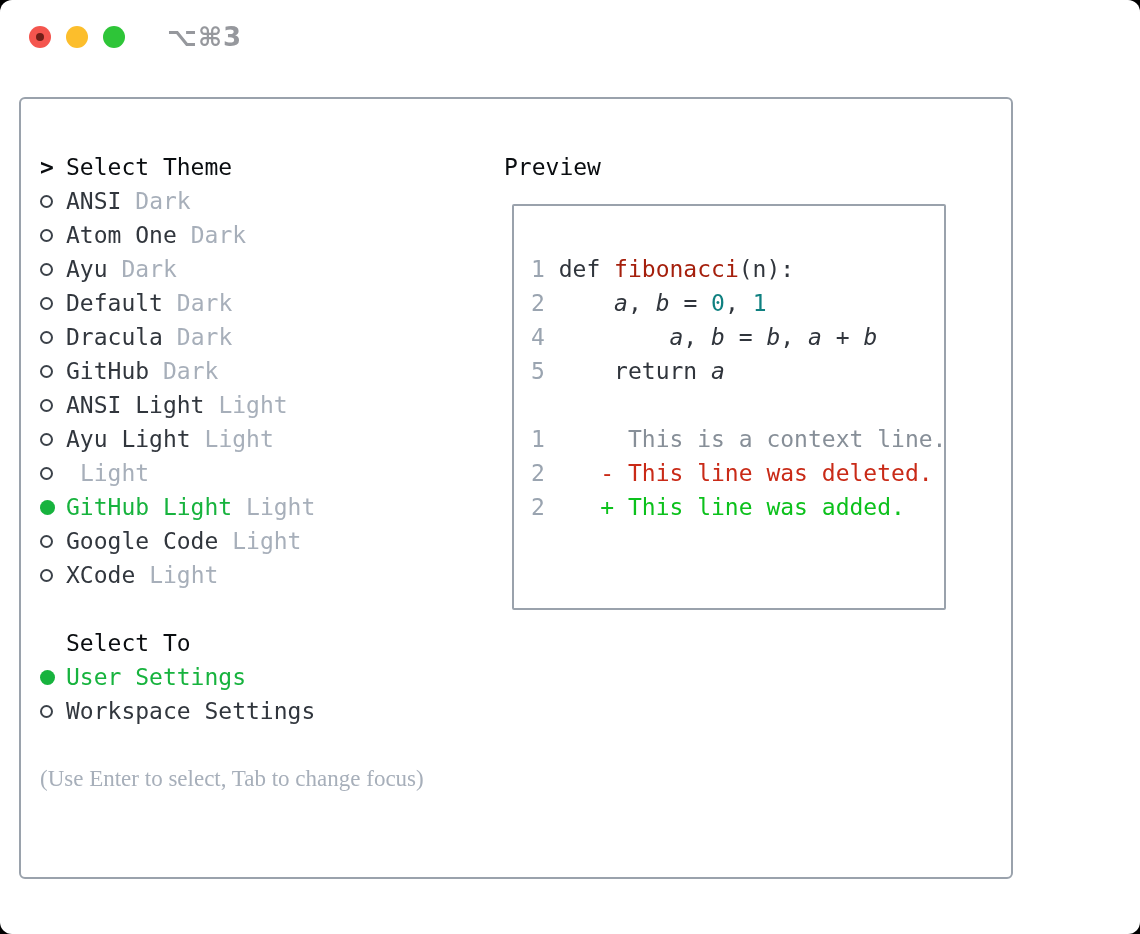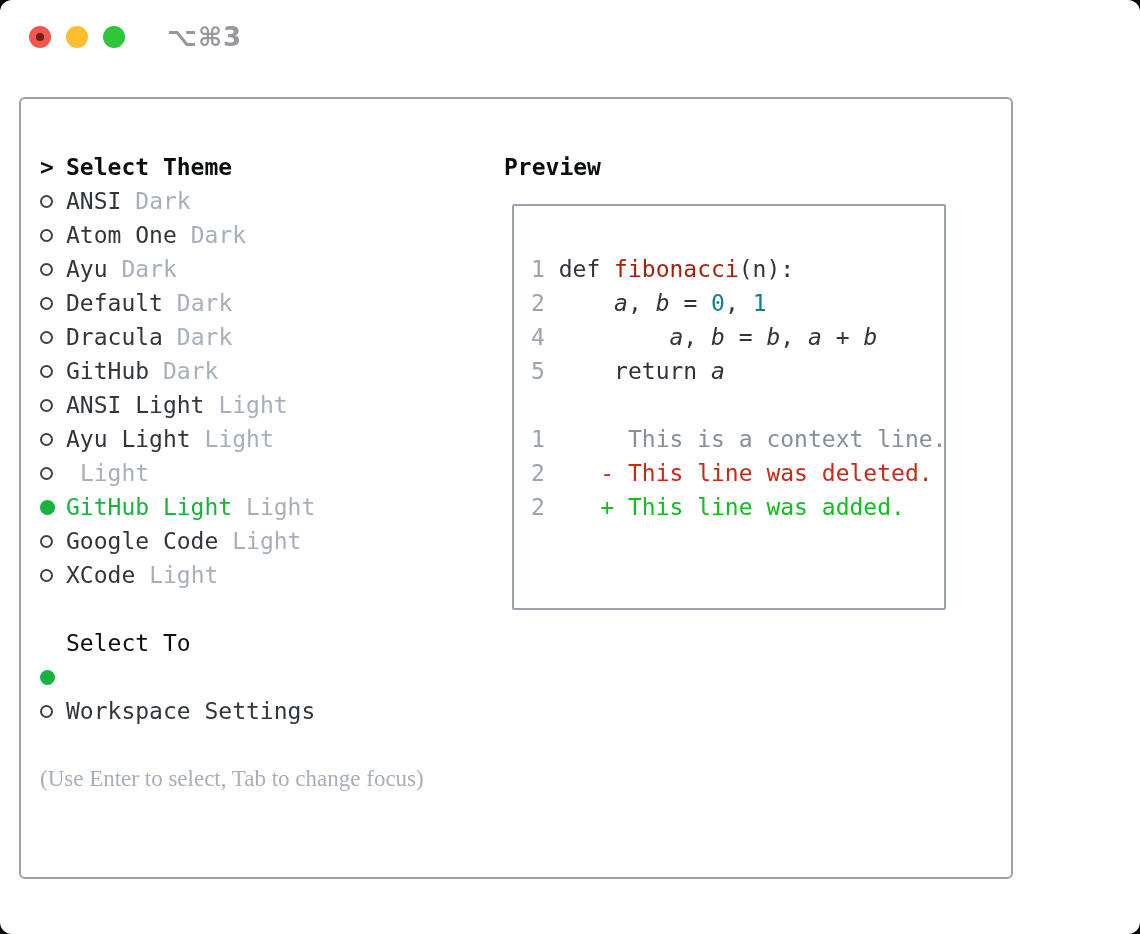--- a/index.html
+++ b/index.html
@@ -23,21 +23,21 @@
     position:absolute; left:19px; top:97px; width:994px; height:782px;
     border:2px solid var(--panel_border,#9aa2ac); border-radius:6px; background:#fff;
   }
   .panel-inner { display:flex; padding:51px 0 0 19px; }
   .col-left  { width:464px; }
   .col-right { width:483px; }
   .row { height:34px; display:flex; align-items:center; font-size:23px; color:var(--text_dark,#31363d); }
   .row.blank { height:34px; }
   .marker { width:26px; display:flex; align-items:center; }
   .arrow  { color:var(--text_black,#0a0d10); font-weight:700; }
-  .bold   { font-weight:700; color:var(--text_black,#0a0d10); }
+  .bold   { font-weight:400; color:var(--text_black,#0a0d10); }
   .circle { width:13px; height:13px; border-radius:50%; border:2px solid var(--circle_stroke,#3c424a); }
   .circle.filled { width:15px; height:15px; border:none; background:var(--accent_green,#17b33e); }
   .theme-row .name { color:var(--text_dark,#31363d); }
   .theme-row.selected .name { color:var(--accent_green,#17b33e); }
   .variant { color:var(--muted_gray,#a7afba); margin-left:0.605em; }
   .section { color:var(--text_black,#16191e); }
   .apply-row .name { color:var(--text_dark,#31363d); }
   .apply-row.selected .name { color:var(--accent_green,#17b33e); }
   .hint { margin-top:34px; width:420px; font-size:23px; line-height:34px; color:var(--muted_gray,#a7afba);font-family:Liberation Serif, serif; }
   
@@ -171,20 +171,21 @@
         <div class="row">
           <span class="marker"></span>
           <span class="section">Select To</span>
         </div>
 
         <div id="apply-list">
             <div class="row apply-row selected">
               <span class="marker">
                 <span class="circle filled"></span>
               </span>
+              <span class="name">User Settings</span>
             </div>
             <div class="row apply-row">
               <span class="marker">
                 <span class="circle"></span>
               </span>
               <span class="name">Workspace Settings</span>
             </div>
           </div>
 
         <div class="hint">(Use Enter to select, Tab to change focus)</div>

